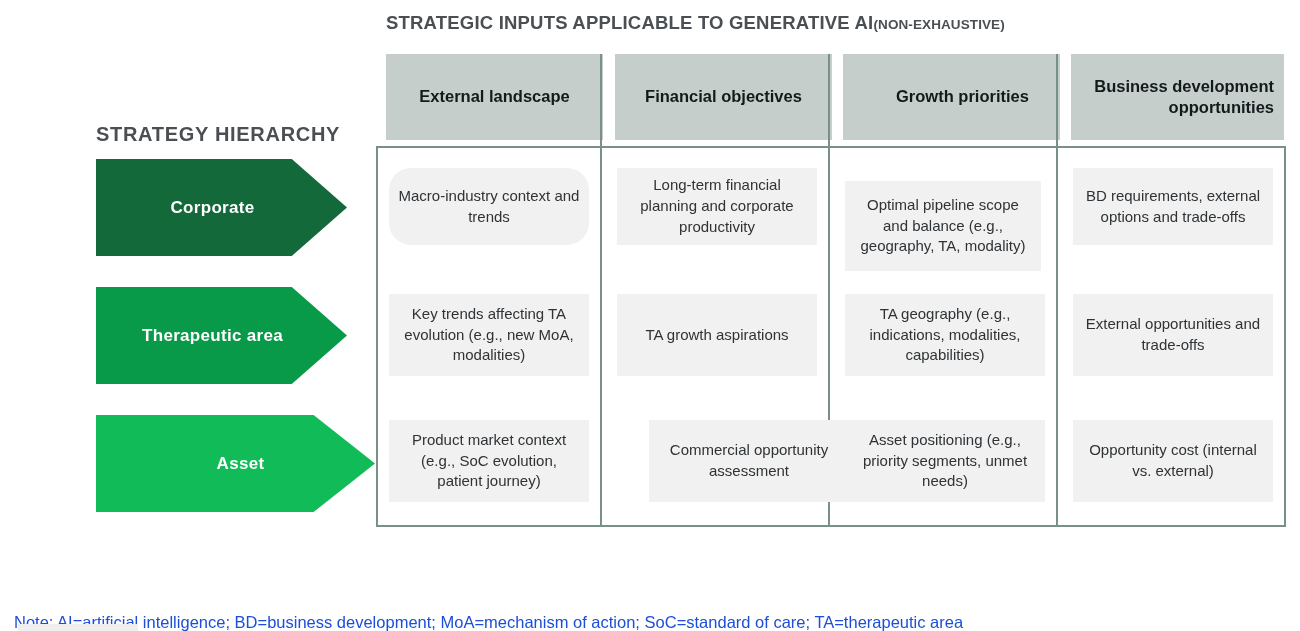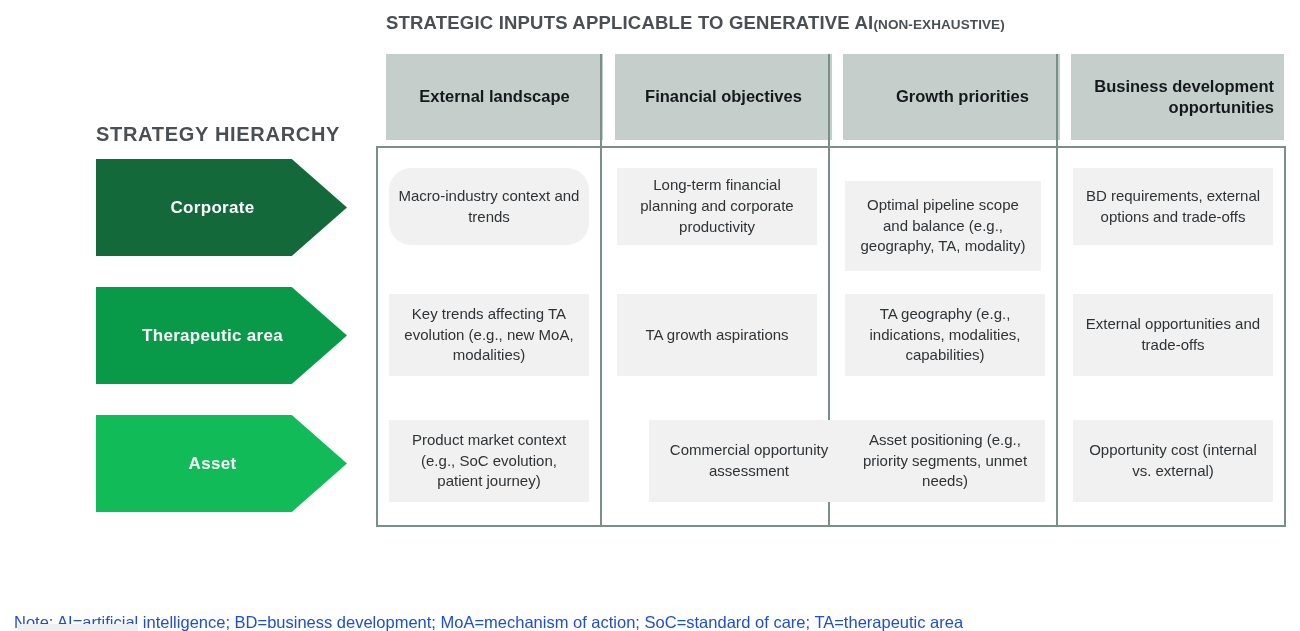--- a/index.html
+++ b/index.html
@@ -65,21 +65,21 @@
     white-space: nowrap;
   }
   .arrow-shape {
     position: absolute;
     inset: 0;
     clip-path: polygon(0 0, 78% 0, 100% 50%, 78% 100%, 0 100%);
   }
 
   #arrow-corporate   { top: 159px; height: 97px; }
   #arrow-therapeutic { top: 287px; height: 97px; }
-  #arrow-asset       { top: 415px; height: 97px; }
+  #arrow-asset       { top: 415px; height: 97px; padding-left: 28px; }
 
   
   .matrix {
     position: absolute;
     left: 376px;
     top: 54px;
     width: 910px;
     height: 473px;
   }
 

